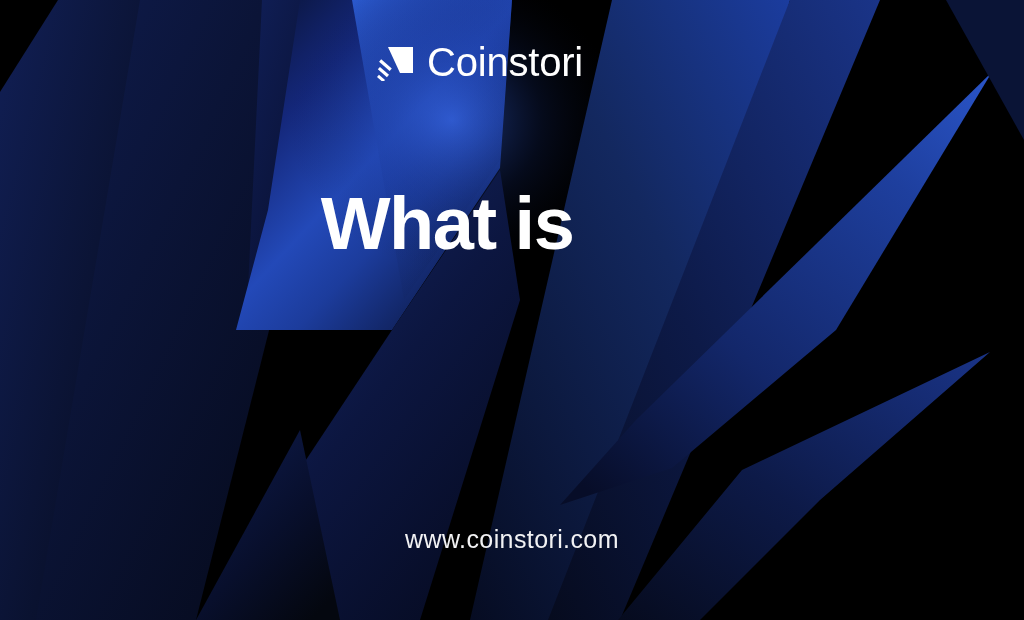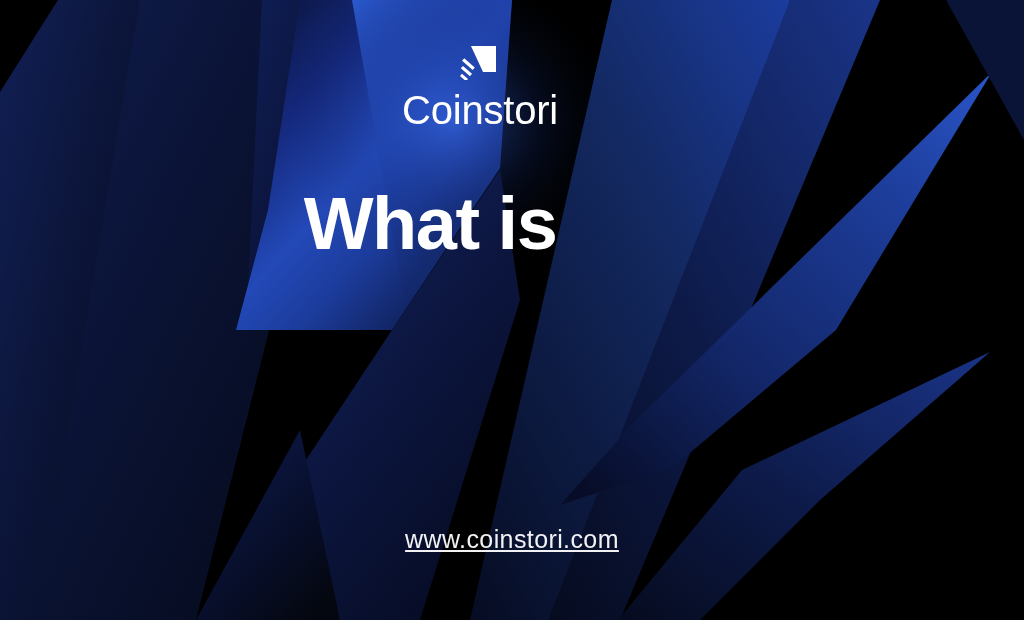--- a/index.html
+++ b/index.html
@@ -31,21 +31,20 @@
   
   #brand {
     position: absolute;
     top: 42px;
     left: 0;
     width: 960px;
     display: flex;
     align-items: center;
     justify-content: center;
     gap: 10px;
-    flex-direction: column;
   }
   #brand-mark {
     width: 40px;
     height: 38px;
     display: block;
     flex: 0 0 auto;
   }
   #brand-name {
     color: #ffffff;
     font-size: 40px;
@@ -56,20 +55,21 @@
     font-family: "Liberation Sans", sans-serif;
   }
 
   
   #headline {
     position: absolute;
     top: 186px;
     left: 0;
     width: 860px;
     text-align: center;
+    padding-left: 17px;
   }
   #headline-top {
     display: block;
     color: #ffffff;
     font-size: 74px;
     font-weight: 700;
     line-height: 1.02;
     letter-spacing: -1.5px;
     white-space: nowrap;
   }
@@ -107,21 +107,20 @@
     position: absolute;
     top: 525px;
     left: 0;
     width: 1024px;
     text-align: center;
     color: #f2f2f4;
     font-size: 25px;
     font-weight: 400;
     letter-spacing: 0.4px;
     white-space: nowrap;
-    text-decoration: underline;
   }
 </style>
 </head>
 <body>
 
 <div id="stage">
 
   <svg id="bg-layer" viewBox="0 0 1024 620" preserveAspectRatio="none">
     <defs>
       <linearGradient id="gLeftDiamond" x1="0" y1="0" x2="0.85" y2="1">

